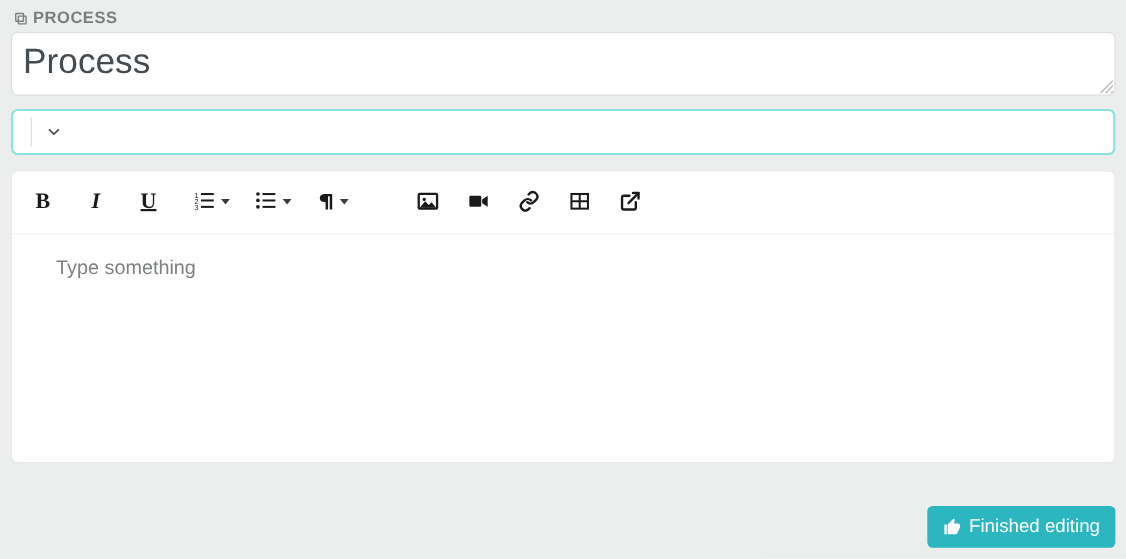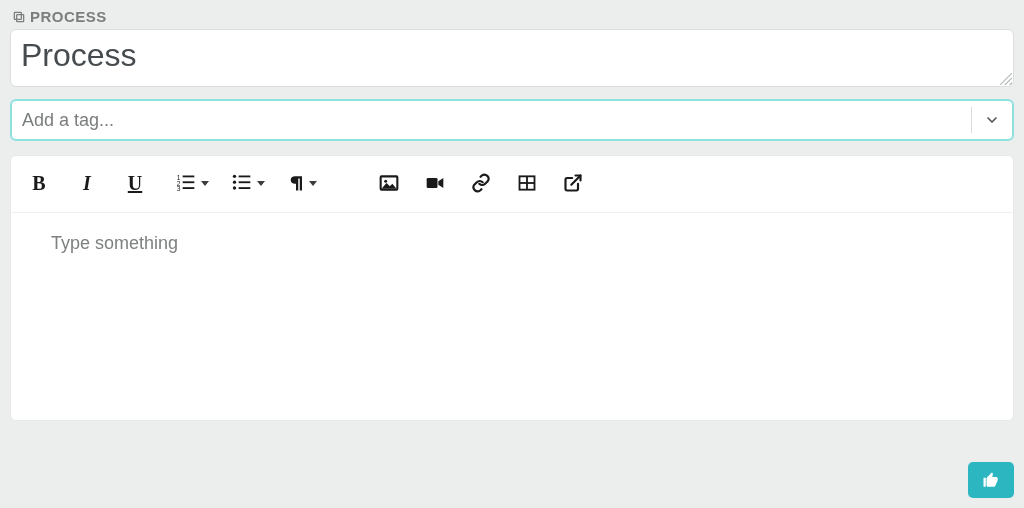--- a/index.html
+++ b/index.html
@@ -157,21 +157,20 @@
 </div>
 
 <div class="title-wrap">
   <textarea class="title-input" rows="1" style="">Process</textarea>
   <svg class="resize-grip" viewBox="0 0 10 10">
       <path d="M0 10 L10 0 M4 10 L10 4 M8 10 L10 8" stroke="currentColor" stroke-width="1"></path>
     </svg>
 </div>
 
 <div class="tag-box">
-  <input class="tag-input" type="text" placeholder="Add a tag..." style="">
   <div class="tag-divider"></div>
   <div class="tag-chevron">
     <svg width="16" height="16" viewBox="0 0 24 24" fill="none" stroke="currentColor" stroke-width="2.5" stroke-linecap="round" stroke-linejoin="round">
         <polyline points="6 9 12 15 18 9"></polyline>
       </svg>
   </div>
 </div>
 
 <div class="editor">
   <div class="toolbar">
@@ -255,13 +254,14 @@
   </div>
   <div class="editor-body">
     <span>Type something</span>
   </div>
 </div>
 
 <button class="finish-btn">
   <svg width="18" height="18" viewBox="0 0 24 24" fill="currentColor">
       <path d="M2 21h3V9H2v12zm19-11c0-1.1-.9-2-2-2h-5.3l.8-3.8v-.3c0-.4-.2-.8-.4-1.1L13 2 6.6 8.6C6.2 8.9 6 9.4 6 10v9c0 1.1.9 2 2 2h8c.8 0 1.5-.5 1.8-1.2l3-7c.1-.3.2-.5.2-.8v-2z"></path>
     </svg>
+  <span>Finished editing</span>
 </button>
 
 </body></html>

